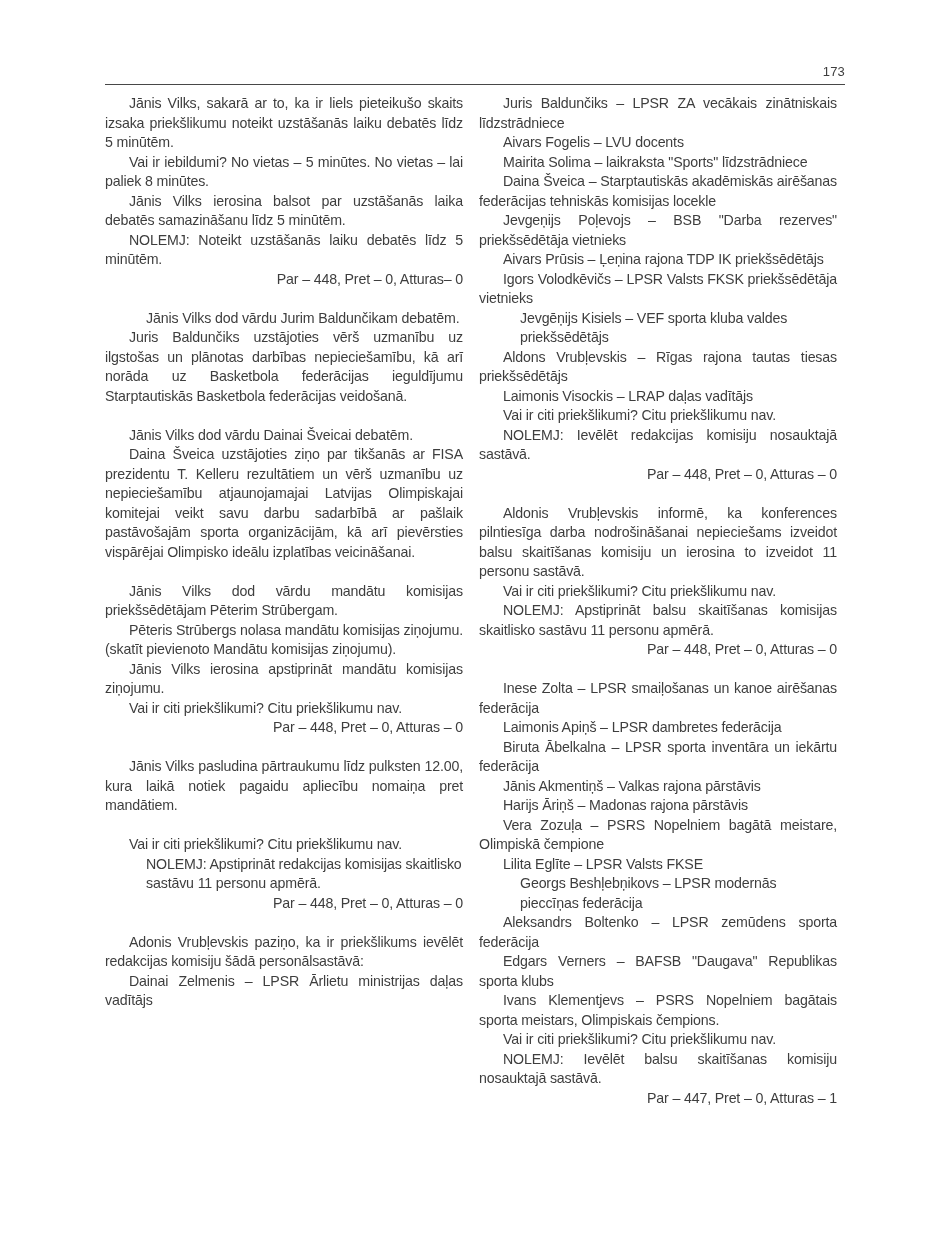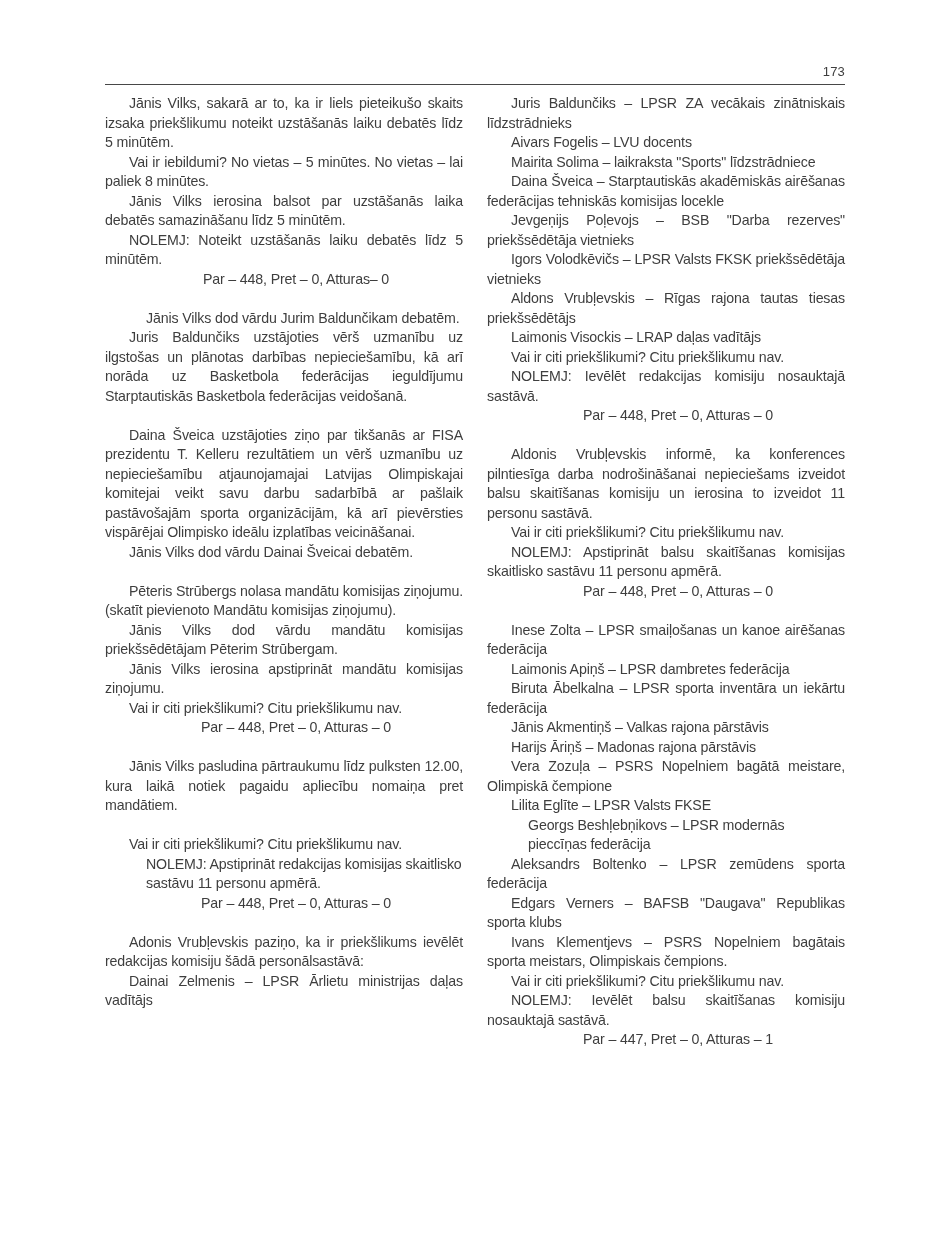--- a/index.html
+++ b/index.html
@@ -25,42 +25,42 @@
     padding-bottom: 5px;
   }
   .rule {
     border: none;
     border-top: 1.6px solid #474747;
     width: 100%;
     margin: 0 0 9px 0;
   }
   .columns {
     display: flex;
-    gap: 24px;
+    gap: 16px;
     align-items: flex-start;
   }
   .col {
     width: 358px;
     font-size: 14.2px;
     line-height: 19.5px;
     letter-spacing: -0.15px;
     color: #3e3e3e;
   }
   .para {
     text-indent: 24px;
     text-align: justify;
   }
   .para-block {
     margin-left: 41px;
     text-indent: 0;
     text-align: left;
   }
   .vote {
     text-indent: 24px;
-    text-align: center;
+    text-align: right;
   }
   .gap {
     height: 19.5px;
   }
 </style>
 </head>
 <body>
 
 <div class="sheet">
   <div class="page-head">173</div>
@@ -69,45 +69,47 @@
     <div class="col">
         <div class="para">Jānis Vilks, sakarā ar to, ka ir liels pieteikušo skaits izsaka priekšlikumu noteikt uzstāšanās laiku debatēs līdz 5 minūtēm.</div>
         <div class="para">Vai ir iebildumi? No vietas – 5 minūtes. No vietas – lai paliek 8 minūtes.</div>
         <div class="para">Jānis Vilks ierosina balsot par uzstāšanās laika debatēs samazināšanu līdz 5 minūtēm.</div>
         <div class="para">NOLEMJ: Noteikt uzstāšanās laiku debatēs līdz 5 minūtēm.</div>
         <div class="vote">Par – 448, Pret – 0, Atturas– 0</div>
         <div class="gap"></div>
         <div class="para-block">Jānis Vilks dod vārdu Jurim Baldunčikam debatēm.</div>
         <div class="para">Juris Baldunčiks uzstājoties vērš uzmanību uz ilgstošas un plānotas darbības nepieciešamību, kā arī norāda uz Basketbola federācijas ieguldījumu Starptautiskās Basketbola federācijas veidošanā.</div>
         <div class="gap"></div>
+        <div class="para">Jānis Vilks dod vārdu Dainai Šveicai debatēm.</div>
         <div class="para">Daina Šveica uzstājoties ziņo par tikšanās ar FISA prezidentu T. Kelleru rezultātiem un vērš uzmanību uz nepieciešamību atjaunojamajai Latvijas Olimpiskajai komitejai veikt savu darbu sadarbībā ar pašlaik pastāvošajām sporta organizācijām, kā arī pievērsties vispārējai Olimpisko ideālu izplatības veicināšanai.</div>
-        <div class="para">Jānis Vilks dod vārdu Dainai Šveicai debatēm.</div>
         <div class="gap"></div>
+        <div class="para">Jānis Vilks dod vārdu mandātu komisijas priekšsēdētājam Pēterim Strūbergam.</div>
         <div class="para">Pēteris Strūbergs nolasa mandātu komisijas ziņojumu. (skatīt pievienoto Mandātu komisijas ziņojumu).</div>
-        <div class="para">Jānis Vilks dod vārdu mandātu komisijas priekšsēdētājam Pēterim Strūbergam.</div>
         <div class="para">Jānis Vilks ierosina apstiprināt mandātu komisijas ziņojumu.</div>
         <div class="para">Vai ir citi priekšlikumi? Citu priekšlikumu nav.</div>
         <div class="vote">Par – 448, Pret – 0, Atturas – 0</div>
         <div class="gap"></div>
         <div class="para">Jānis Vilks pasludina pārtraukumu līdz pulksten 12.00, kura laikā notiek pagaidu apliecību nomaiņa pret mandātiem.</div>
         <div class="gap"></div>
         <div class="para">Vai ir citi priekšlikumi? Citu priekšlikumu nav.</div>
         <div class="para-block">NOLEMJ: Apstiprināt redakcijas komisijas skaitlisko sastāvu 11 personu apmērā.</div>
         <div class="vote">Par – 448, Pret – 0, Atturas – 0</div>
         <div class="gap"></div>
         <div class="para">Adonis Vrubļevskis paziņo, ka ir priekšlikums ievēlēt redakcijas komisiju šādā personālsastāvā:</div>
         <div class="para">Dainai Zelmenis – LPSR Ārlietu ministrijas daļas vadītājs</div>
       </div>
     <div class="col">
-        <div class="para">Juris Baldunčiks – LPSR ZA vecākais zinātniskais līdzstrādnieks</div>
+        <div class="para">Juris Baldunčiks – LPSR ZA vecākais zinātniskais līdzstrādniece</div>
         <div class="para">Aivars Fogelis – LVU docents</div>
         <div class="para">Mairita Solima – laikraksta "Sports" līdzstrādniece</div>
         <div class="para">Daina Šveica – Starptautiskās akadēmiskās airēšanas federācijas tehniskās komisijas locekle</div>
         <div class="para">Jevgeņijs Poļevojs – BSB "Darba rezerves" priekšsēdētāja vietnieks</div>
+        <div class="para">Aivars Prūsis – Ļeņina rajona TDP IK priekšsēdētājs</div>
         <div class="para">Igors Volodkēvičs – LPSR Valsts FKSK priekšsēdētāja vietnieks</div>
+        <div class="para-block">Jevgēņijs Kisiels – VEF sporta kluba valdes priekšsēdētājs</div>
         <div class="para">Aldons Vrubļevskis – Rīgas rajona tautas tiesas priekšsēdētājs</div>
         <div class="para">Laimonis Visockis – LRAP daļas vadītājs</div>
         <div class="para">Vai ir citi priekšlikumi? Citu priekšlikumu nav.</div>
         <div class="para">NOLEMJ: Ievēlēt redakcijas komisiju nosauktajā sastāvā.</div>
         <div class="vote">Par – 448, Pret – 0, Atturas – 0</div>
         <div class="gap"></div>
         <div class="para">Aldonis Vrubļevskis informē, ka konferences pilntiesīga darba nodrošināšanai nepieciešams izveidot balsu skaitīšanas komisiju un ierosina to izveidot 11 personu sastāvā.</div>
         <div class="para">Vai ir citi priekšlikumi? Citu priekšlikumu nav.</div>
         <div class="para">NOLEMJ: Apstiprināt balsu skaitīšanas komisijas skaitlisko sastāvu 11 personu apmērā.</div>
         <div class="vote">Par – 448, Pret – 0, Atturas – 0</div>

